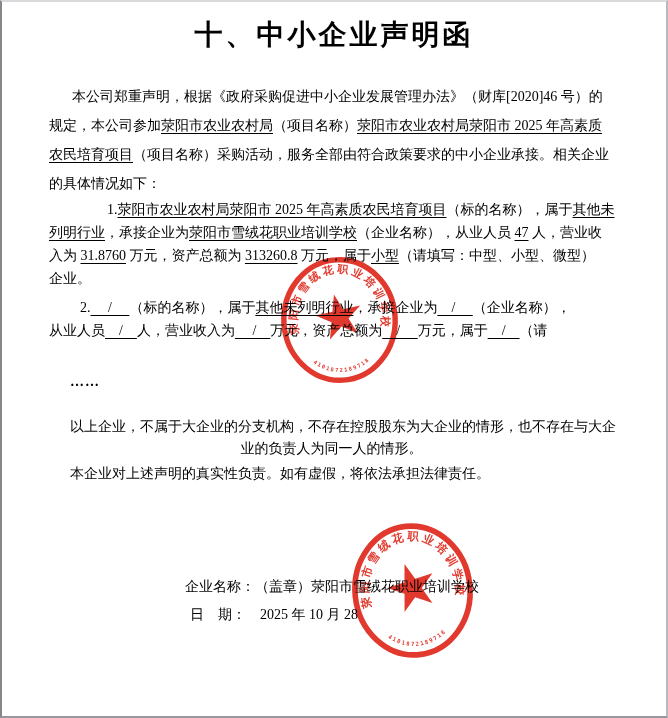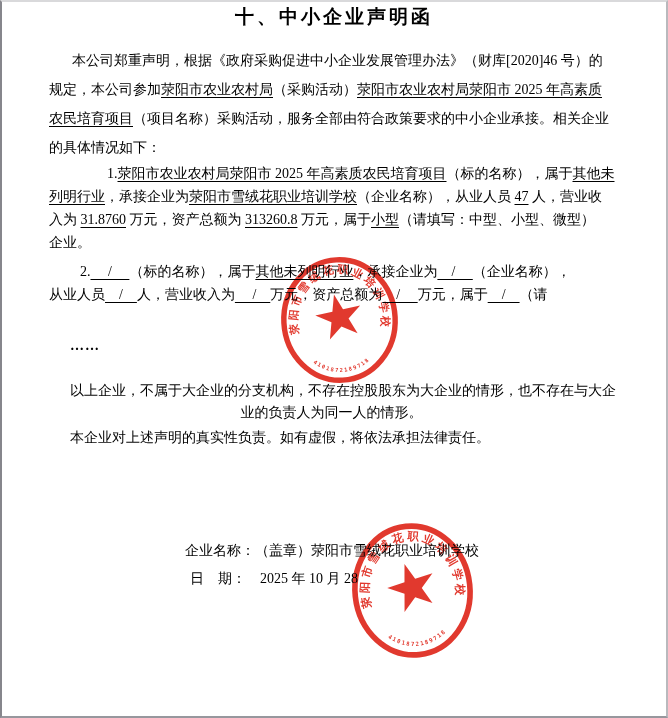--- a/index.html
+++ b/index.html
@@ -10,24 +10,24 @@
     background:#ffffff;
     border-top:2px solid #d9d9db;
     border-left:2px solid #86868c;
     border-right:2px solid #b9b9bd;
     border-bottom:2px solid #97979d;
     overflow:hidden;
     font-family:"Liberation Serif","DejaVu Serif",serif;
     color:#000000;
   }
   .title{
-    margin:0;
+    margin:12px;
     padding-top:2px;
     text-align:center;
-    font-size:19px;
+    font-size:28px;
     font-weight:700;
     letter-spacing:3px;
     font-family:"Liberation Sans","DejaVu Sans",sans-serif;
   }
   .body-text{
     padding:16px 52px 0 47px;
     font-size:14px;
   }
   .line{white-space:nowrap;}
   .p-intro .line{line-height:29px;}
@@ -68,21 +68,21 @@
 </head>
 <body>
 
 <div class="page">
 
   <h1 class="title">十、中小企业声明函</h1>
 
   <div class="body-text">
       <div class="para p-intro">
         <div class="line first"><span>本公司郑重声明，根据《政府采购促进中小企业发展管理办法》（财库[2020]46 号）的</span></div>
-        <div class="line"><span>规定，本公司参加</span><span class="u">荥阳市农业农村局</span><span>（采购活动）</span><span class="u">荥阳市农业农村局荥阳市 2025 年高素质</span></div>
+        <div class="line"><span>规定，本公司参加</span><span class="u">荥阳市农业农村局</span><span>（项目名称）</span><span class="u">荥阳市农业农村局荥阳市 2025 年高素质</span></div>
         <div class="line"><span class="u">农民培育项目</span><span>（项目名称）采购活动，服务全部由符合政策要求的中小企业承接。相关企业</span></div>
         <div class="line"><span>的具体情况如下：</span></div>
       </div>
       <div class="para p-item p-item1">
         <div class="line first"><span>1.</span><span class="u">荥阳市农业农村局荥阳市 2025 年高素质农民培育项目</span><span>（标的名称），属于</span><span class="u">其他未</span></div>
         <div class="line"><span class="u">列明行业</span><span>，承接企业为</span><span class="u">荥阳市雪绒花职业培训学校</span><span>（企业名称），从业人员 </span><span class="u">47</span><span> 人，营业收</span></div>
         <div class="line"><span>入为 </span><span class="u">31.8760</span><span> 万元，资产总额为 </span><span class="u">313260.8</span><span> 万元，属于</span><span class="u">小型</span><span>（请填写：中型、小型、微型）</span></div>
         <div class="line"><span>企业。</span></div>
       </div>
       <div class="para p-item p-item2">

